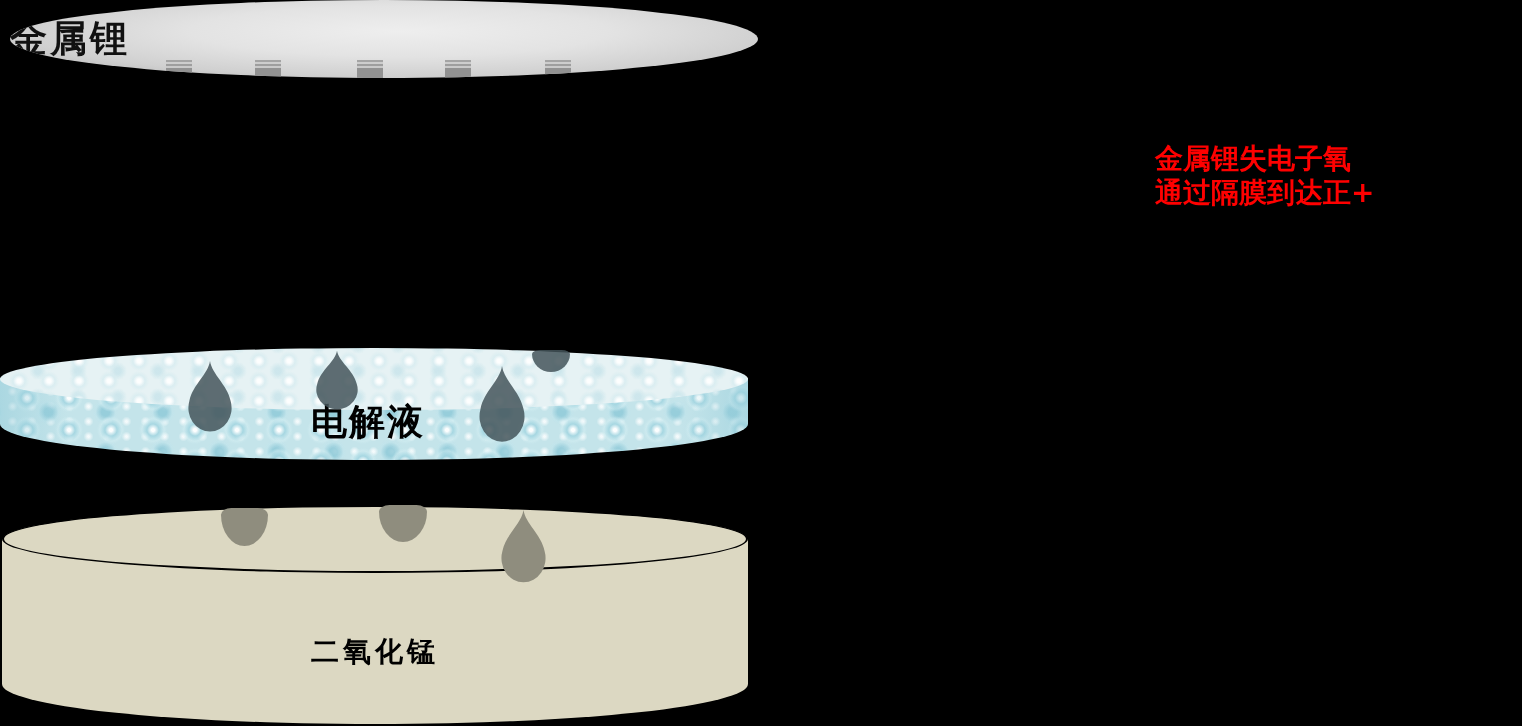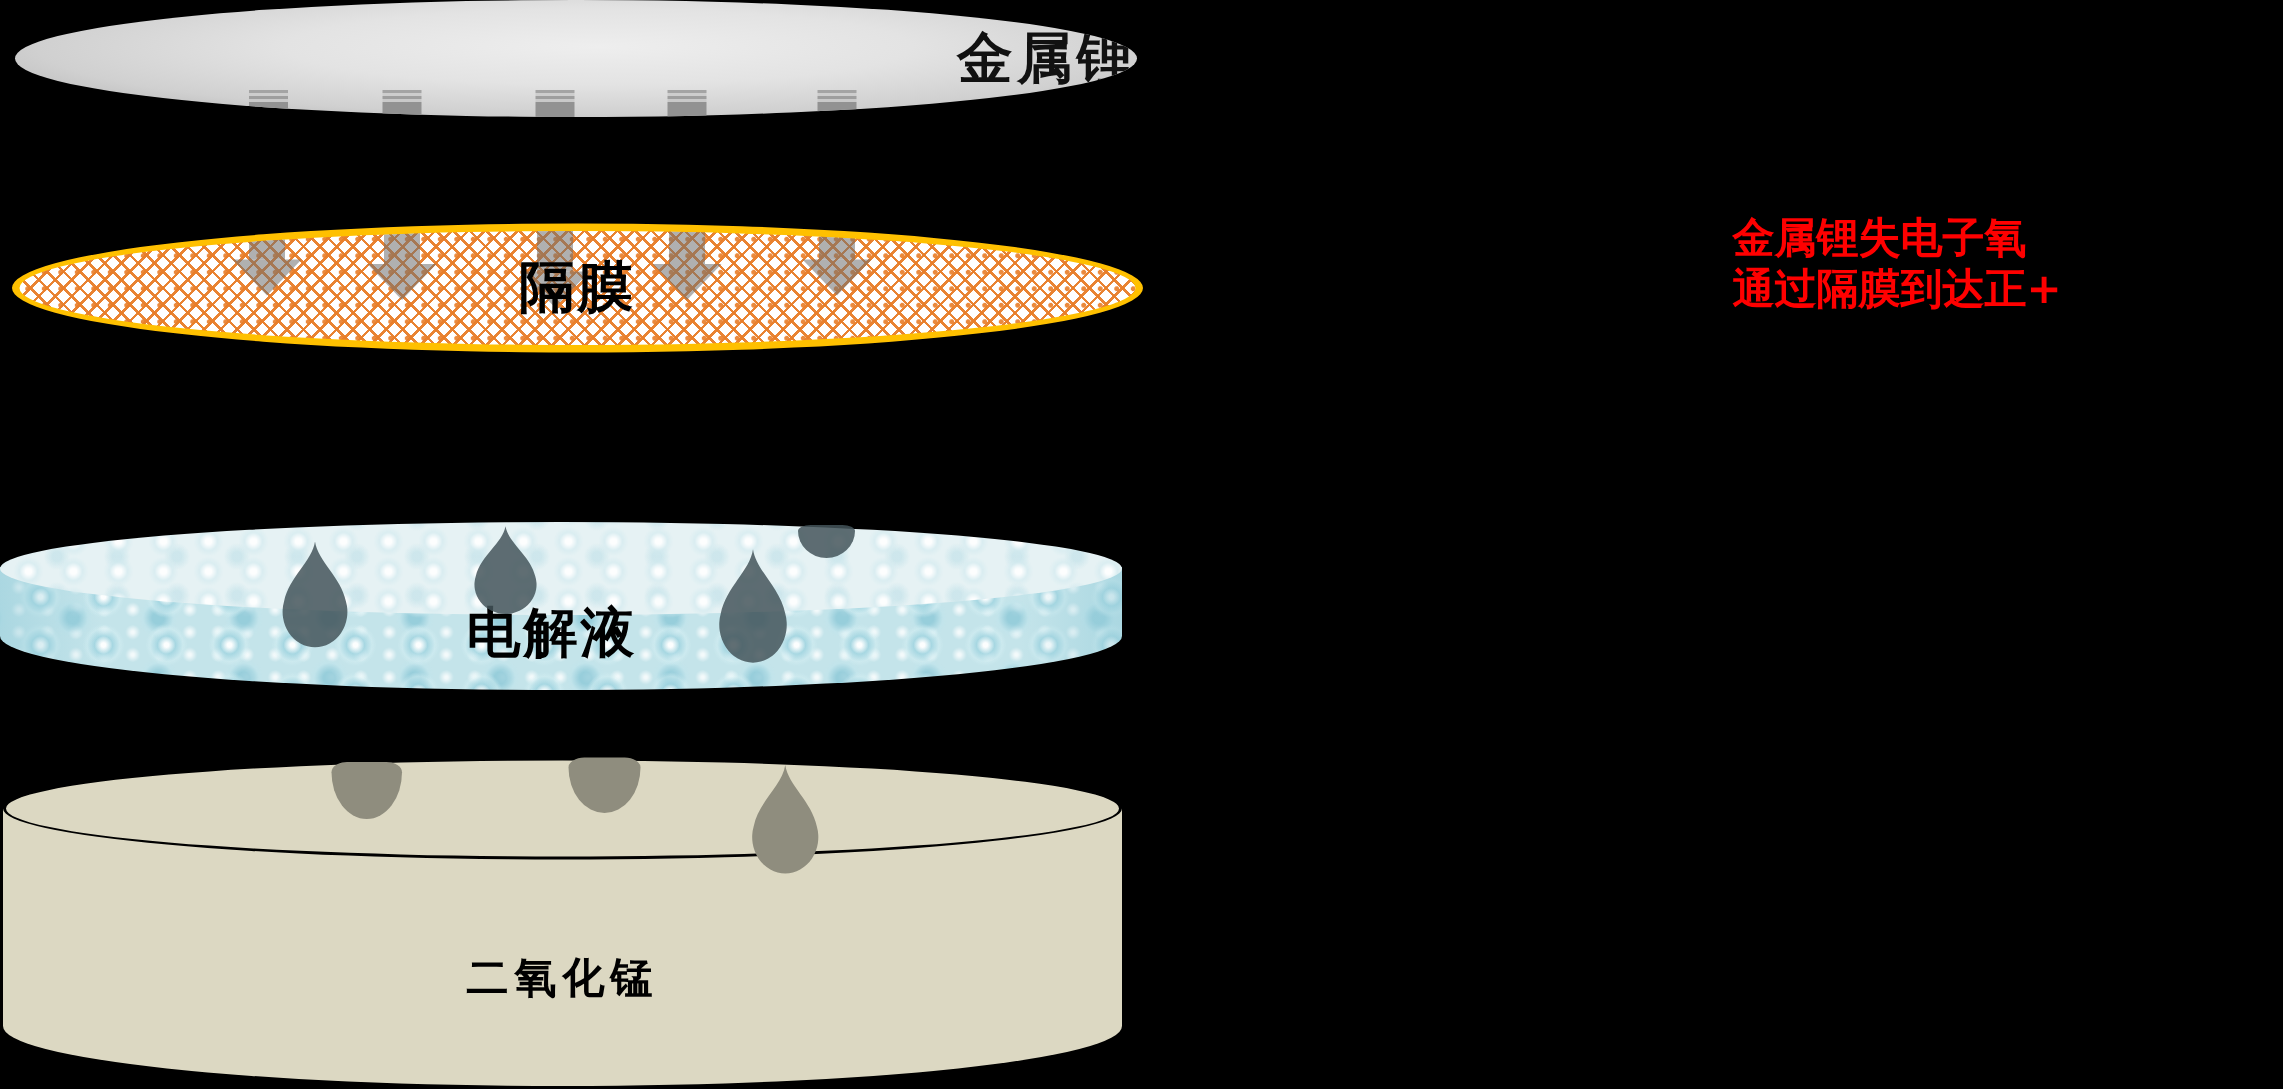--- a/index.html
+++ b/index.html
@@ -4,21 +4,21 @@
 <style>
   html,body{margin:0;padding:0;background:#000;}
   .canvas{
     position:relative;width:1522px;height:726px;background:#000;overflow:hidden;
     font-family:"DejaVu Sans","Liberation Sans",sans-serif;
   }
   
   .li-disc{
     position:absolute;left:10px;top:0;width:748px;height:78px;border-radius:50%;
     background:radial-gradient(ellipse at 52% 40%, #eeeeee 0%, #e3e3e3 38%, #d0d0d0 68%, #adadad 94%, #a0a0a0 100%);
-    overflow:hidden;display:flex;align-items:center;justify-content:flex-end;
+    overflow:hidden;display:flex;align-items:center;justify-content:flex-start;
   }
   .li-label{font-size:37px;font-weight:600;color:#111;letter-spacing:3px;}
   .stub{
     position:absolute;top:60px;height:40px;width:26px;
     background:linear-gradient(180deg,#a4a4a4 0 2px,#cdcdcd 2px 4px,#9e9e9e 4px 6px,#c9c9c9 6px 8px,#929292 8px 100%);
   }
   .stub1{left:156px}.stub2{left:245px}.stub3{left:347px}.stub4{left:435px}.stub5{left:535px}
 
   
   .sep-disc{
@@ -111,28 +111,20 @@
 
   <div class="li-disc">
     <div class="stub stub1"></div>
     <div class="stub stub2"></div>
     <div class="stub stub3"></div>
     <div class="stub stub4"></div>
     <div class="stub stub5"></div>
     <span class="li-label">金属锂</span>
   </div>
 
-  <div class="sep-disc">
-    <div class="arrow arr1"></div>
-    <div class="arrow arr2"></div>
-    <div class="arrow arr3"></div>
-    <div class="arrow arr4"></div>
-    <div class="arrow arr5"></div>
-    <span class="sep-label">隔膜</span>
-  </div>
 
   <div class="elec">
     <div class="elec-side"></div>
     <div class="elec-top"></div>
     <div class="elec-label">电解液</div>
   </div>
 
   <div class="mno">
     <div class="mno-body"></div>
     <div class="mno-top"></div>

